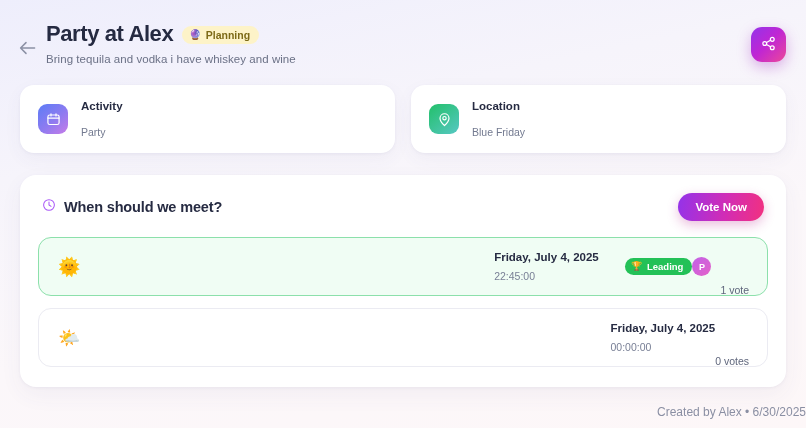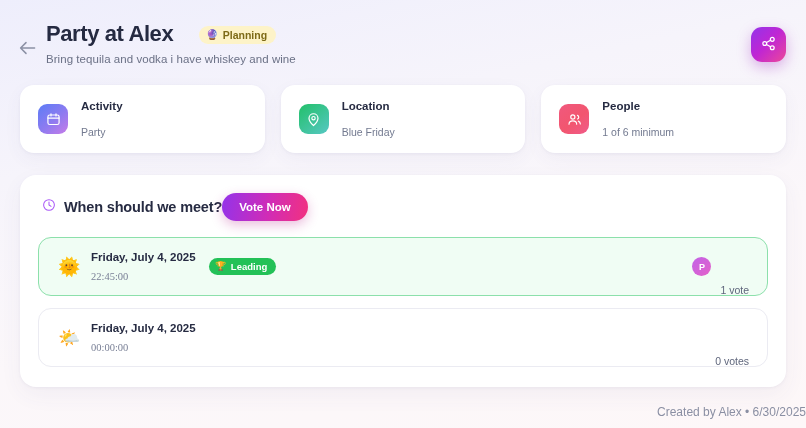--- a/index.html
+++ b/index.html
@@ -24,21 +24,21 @@
   .back-btn {
     width: 26px; height: 26px;
     display: flex; align-items: center; justify-content: center;
     margin-top: 13px;
     flex: 0 0 auto;
     cursor: pointer;
     background: none; border: none;
   }
   .back-btn svg { display: block; }
   .head-text { margin-left: 6px; flex: 1 1 auto; min-width: 0; }
-  .title-row { display: flex; align-items: center; gap: 26px; }
+  .title-row { display: flex; align-items: center; gap: 9px; }
   .page-title {
     font-size: 22px;
     font-weight: bold;
     letter-spacing: -0.4px;
     color: #252a41;
     line-height: 1.1;
   }
   .status-badge {
     display: inline-flex;
     align-items: center;
@@ -115,21 +115,23 @@
   .panel {
     margin: 22px 20px 0 20px;
     background: #ffffff;
     border-radius: 16px;
     padding: 18px 18px 20px 18px;
     box-shadow: 0 1px 3px rgba(70,60,120,0.06), 0 8px 22px rgba(80,70,130,0.055);
   }
   .panel-head {
     display: flex;
     align-items: center;
+    justify-content: space-between;
     padding: 0 4px 0 4px;
+    gap: 17px;
   }
   .panel-title-wrap { display: flex; align-items: center; gap: 8px; }
   .panel-title {
     font-size: 14.5px;
     font-weight: bold;
     color: #262b42;
     letter-spacing: -0.15px;
   }
   .vote-btn {
     background: linear-gradient(100deg, #9333ea 0%, #d12cb6 55%, #f2317f 100%);
@@ -158,33 +160,32 @@
     background: #f0fdf4;
     border: 1.5px solid #8ce0ab;
   }
   .opt-emoji {
     font-size: 18px;
     width: 26px;
     flex: 0 0 auto;
     text-align: center;
     line-height: 1;
   }
-  .opt-main { margin-left: 8px; display: flex; align-items: center; gap: 13px; flex: 1 1 auto; min-width: 0; }
+  .opt-main { margin-left: 8px; display: flex; align-items: center; gap: 26px; flex: 1 1 auto; min-width: 0; justify-content: flex-end; }
   .opt-date {
     font-size: 11.5px;
     font-weight: bold;
     color: #262b42;
     line-height: 1.3;
   }
   .opt-time {
     font-size: 10.5px;
     color: #787f95;
     margin-top: 5px;
     line-height: 1.3;
-    font-family: Liberation Serif, serif;
   }
   .leading-badge {
     display: inline-flex;
     align-items: center;
     gap: 4px;
     background: #23c157;
     color: #ffffff;
     font-size: 9.5px;
     font-weight: bold;
     border-radius: 20px;
@@ -280,33 +281,20 @@
           <path d="M9 16.2s5.4-4.6 5.4-8.7A5.4 5.4 0 0 0 3.6 7.5c0 4.1 5.4 8.7 5.4 8.7Z" stroke="#ffffff" stroke-width="1.45" stroke-linejoin="round"></path>
           <circle cx="9" cy="7.4" r="2" stroke="#ffffff" stroke-width="1.45"></circle>
         </svg>
       </div>
       <div class="card-text">
         <div class="card-label">Location</div>
         <div class="card-value">Blue Friday</div>
       </div>
     </div>
 
-    <div class="info-card">
-      <div class="card-icon icon-people">
-        <svg width="15" height="15" viewBox="0 0 18 18" fill="none">
-          <circle cx="7" cy="6" r="2.5" stroke="#ffffff" stroke-width="1.4"></circle>
-          <path d="M2.4 14.6c0-2.4 2.1-4 4.6-4s4.6 1.6 4.6 4" stroke="#ffffff" stroke-width="1.4" stroke-linecap="round"></path>
-          <path d="M12.6 4.1a2.3 2.3 0 0 1 0 4.3M13.6 10.9c1.4.5 2.4 1.8 2.4 3.5" stroke="#ffffff" stroke-width="1.4" stroke-linecap="round"></path>
-        </svg>
-      </div>
-      <div class="card-text">
-        <div class="card-label">People</div>
-        <div class="card-value">1 of 6 minimum</div>
-      </div>
-    </div>
 
   </div>
 
   <div class="panel">
     <div class="panel-head">
       <div class="panel-title-wrap">
         <span>
           <svg width="14" height="14" viewBox="0 0 18 18" fill="none">
             <circle cx="9" cy="9" r="6.9" stroke="#a855f7" stroke-width="1.3"></circle>
             <path d="M9 5.1V9l2.7 1.7" stroke="#a855f7" stroke-width="1.3" stroke-linecap="round" stroke-linejoin="round"></path>

